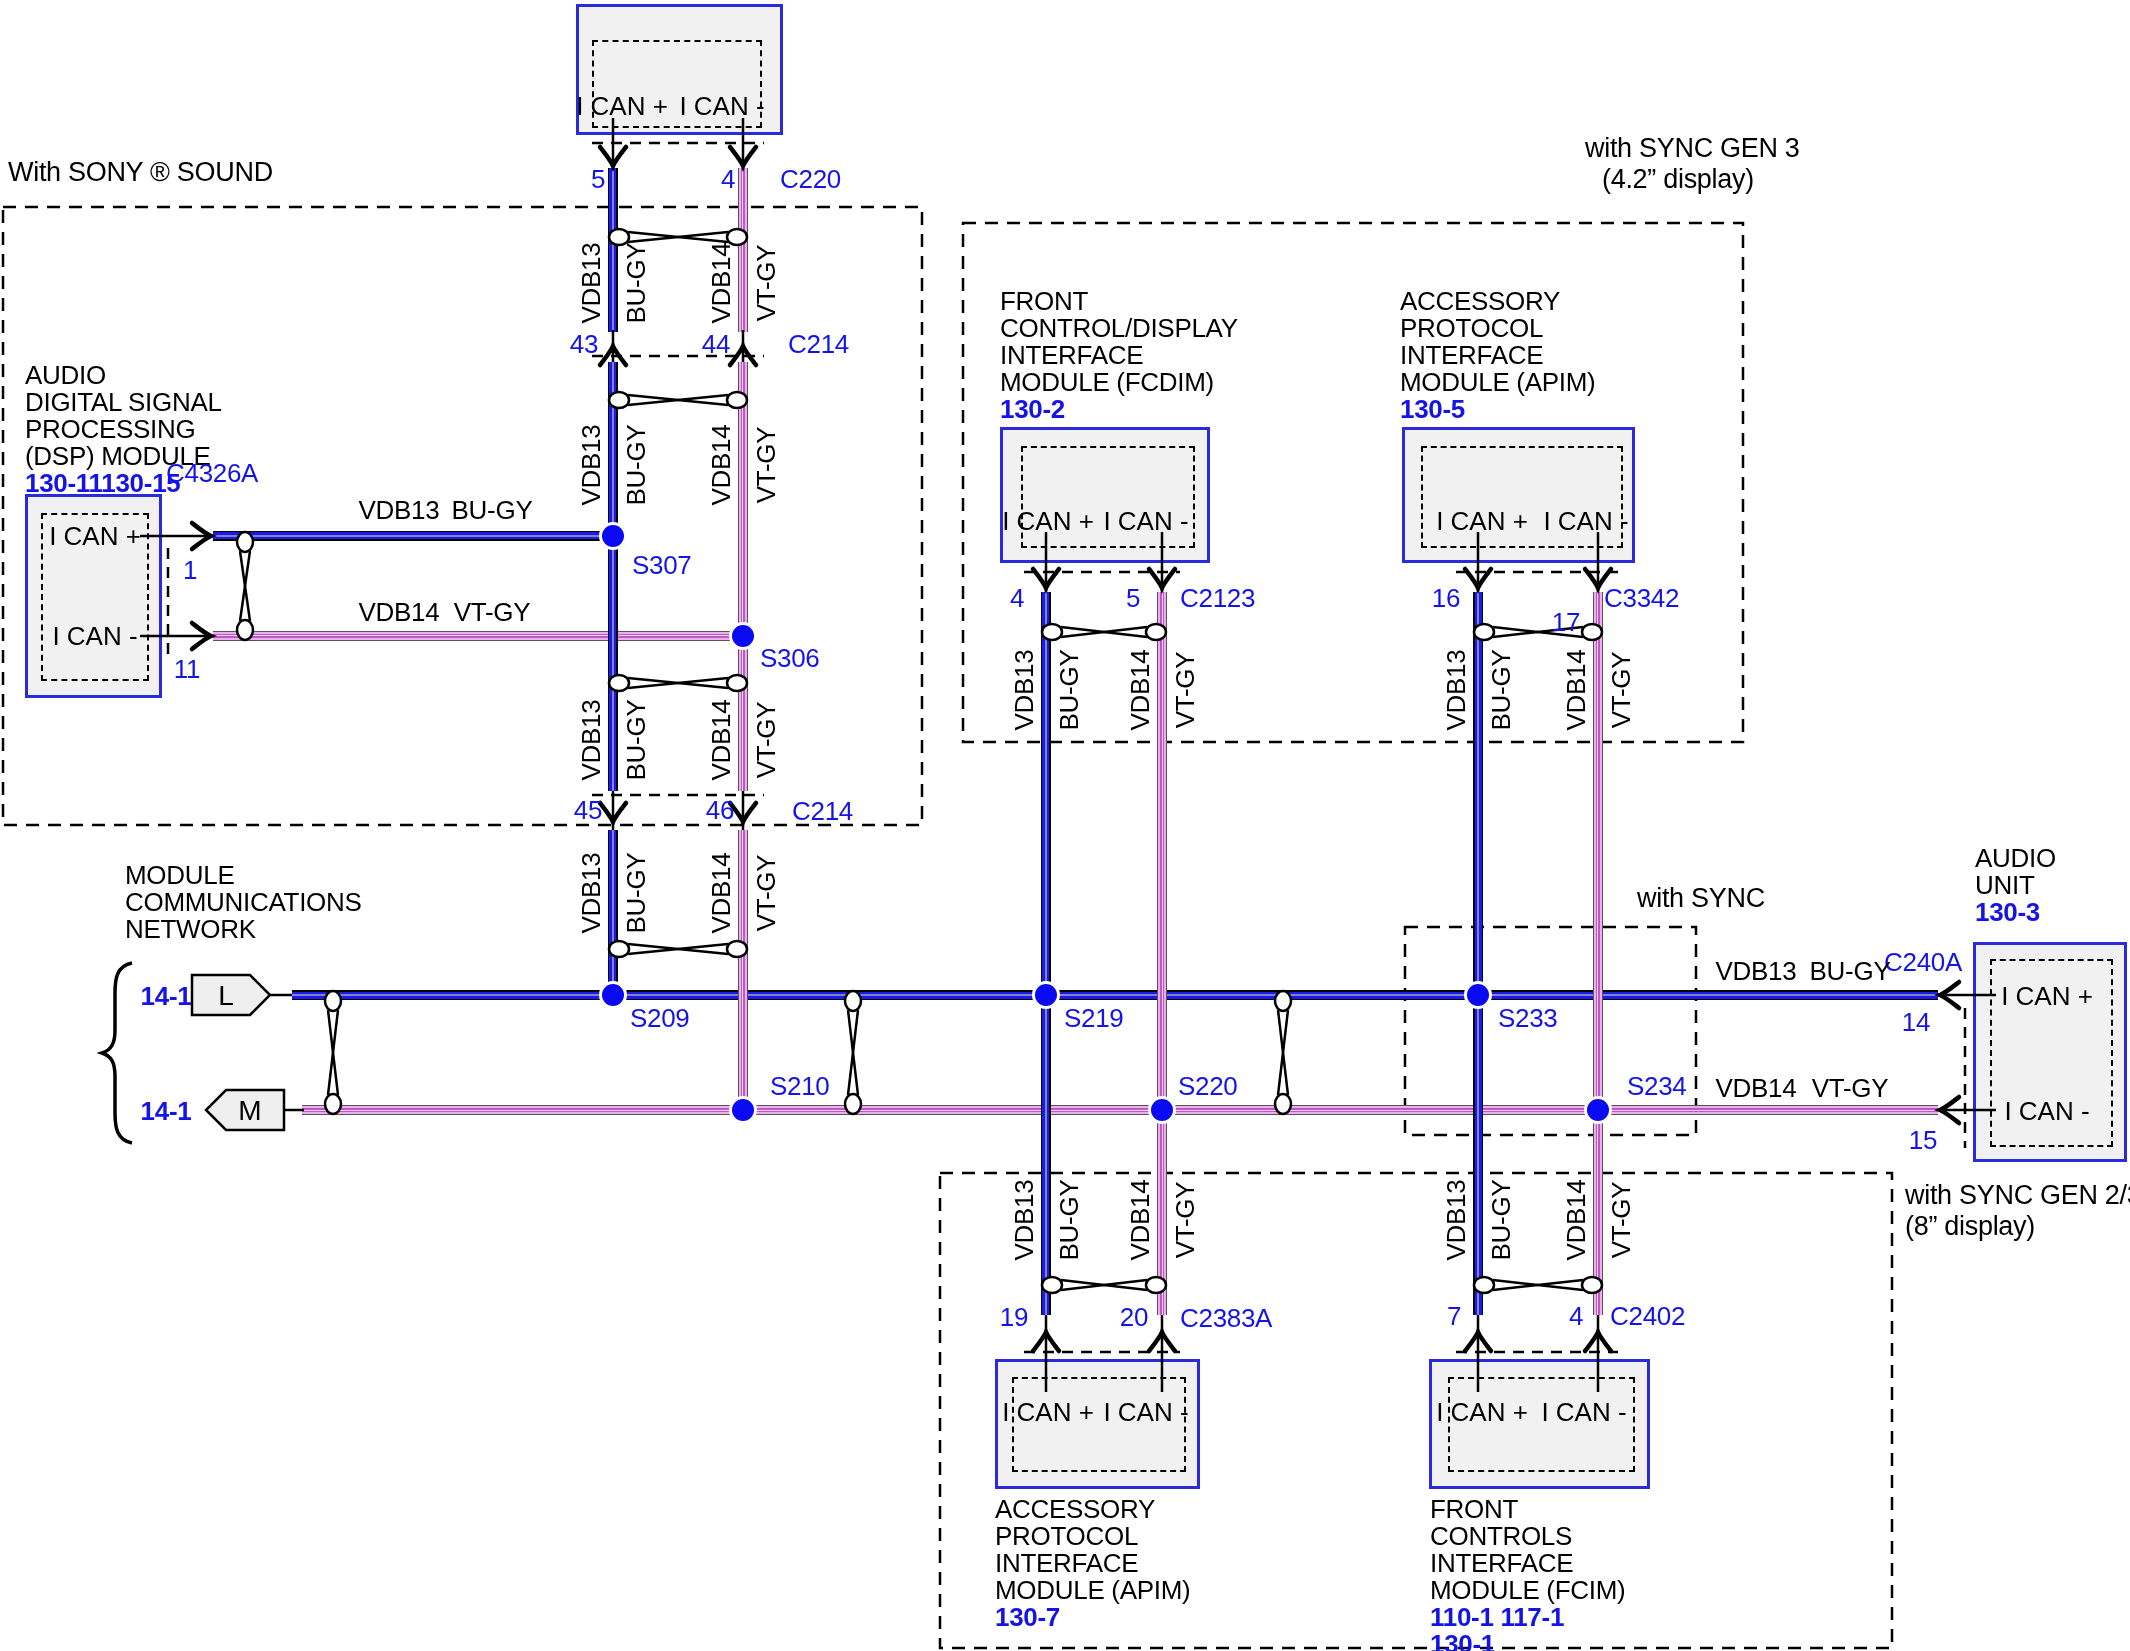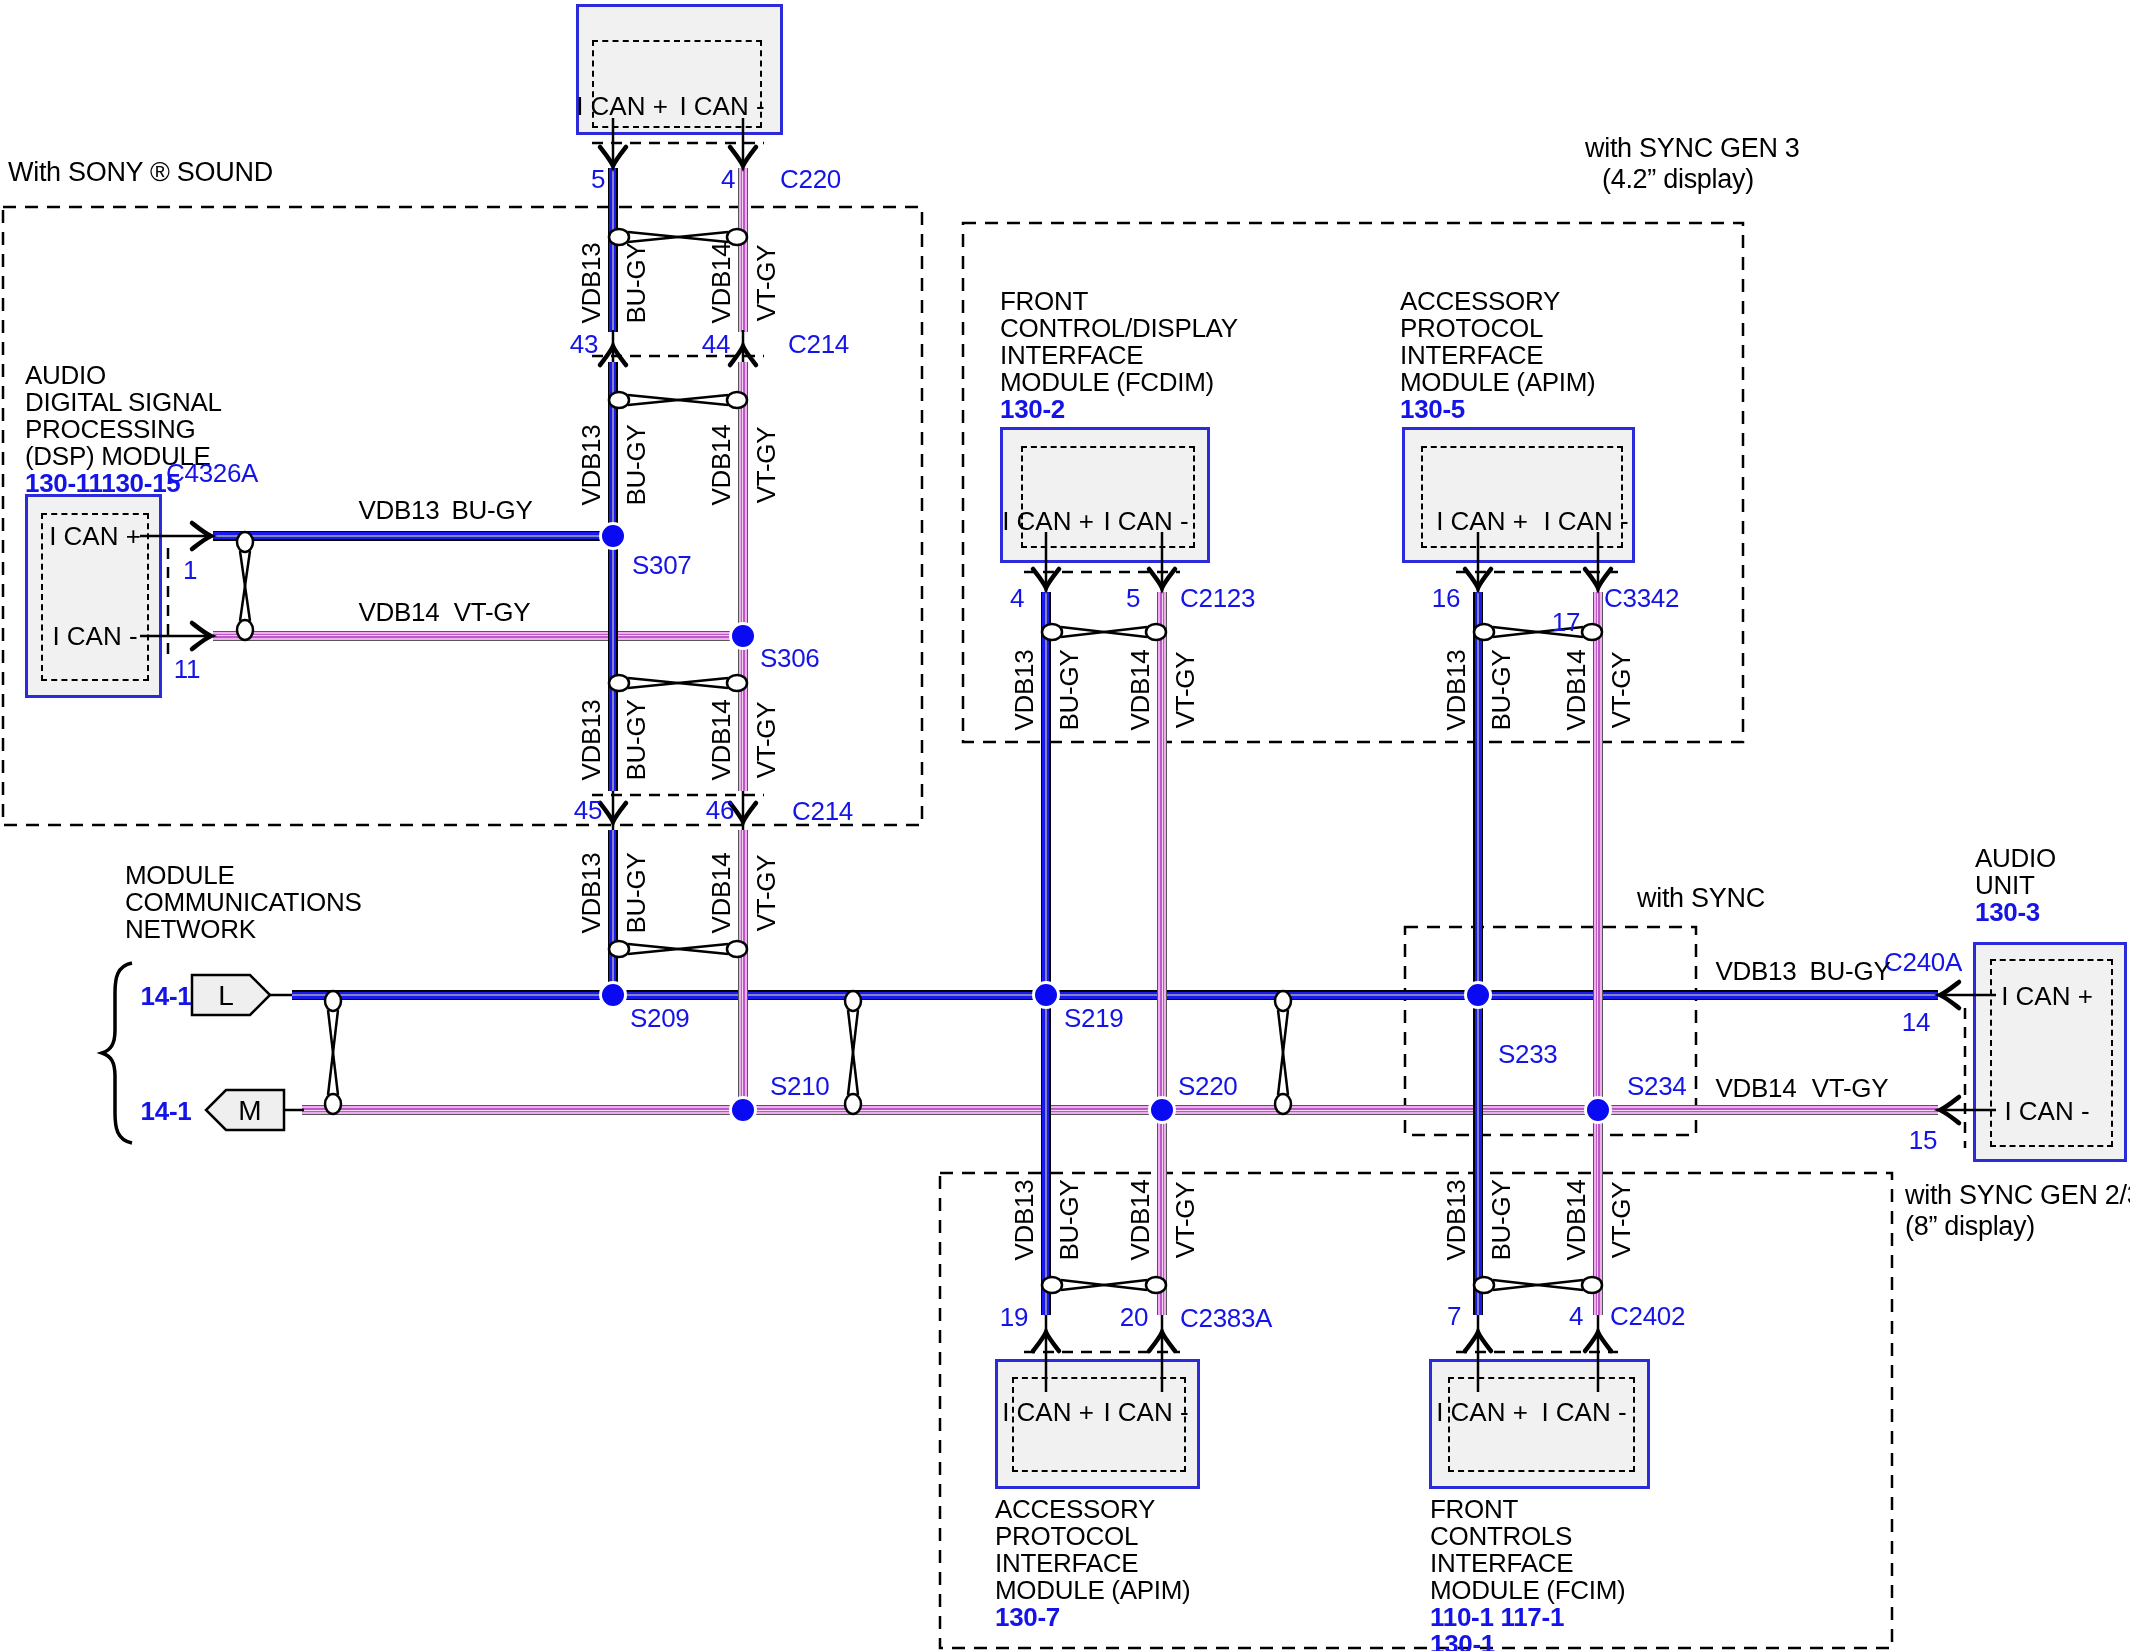--- a/index.html
+++ b/index.html
@@ -340,21 +340,21 @@
   <div class="lbl bl cl" style="left:1884px;top:962px;">C240A</div>
   <div class="lbl bl c" style="left:1916px;top:1022px;">14</div>
   <div class="lbl bl c" style="left:1923px;top:1140px;">15</div>
 
   <div class="lbl bl cl" style="left:632px;top:565px;">S307</div>
   <div class="lbl bl cl" style="left:760px;top:658px;">S306</div>
   <div class="lbl bl cl" style="left:630px;top:1018px;">S209</div>
   <div class="lbl bl cl" style="left:770px;top:1086px;">S210</div>
   <div class="lbl bl cl" style="left:1064px;top:1018px;">S219</div>
   <div class="lbl bl cl" style="left:1178px;top:1086px;">S220</div>
-  <div class="lbl bl cl" style="left:1498px;top:1018px;margin-top:36px;">S233</div>
+  <div class="lbl bl cl" style="left:1498px;top:1018px;">S233</div>
   <div class="lbl bl cl" style="left:1627px;top:1086px;">S234</div>
 
   <div class="lbl r" style="left:591px;top:283px;">VDB13</div>
   <div class="lbl r" style="left:636px;top:283px;">BU-GY</div>
   <div class="lbl r" style="left:721px;top:283px;">VDB14</div>
   <div class="lbl r" style="left:766px;top:283px;">VT-GY</div>
 
   <div class="lbl r" style="left:591px;top:465px;">VDB13</div>
   <div class="lbl r" style="left:636px;top:465px;">BU-GY</div>
   <div class="lbl r" style="left:721px;top:465px;">VDB14</div>

